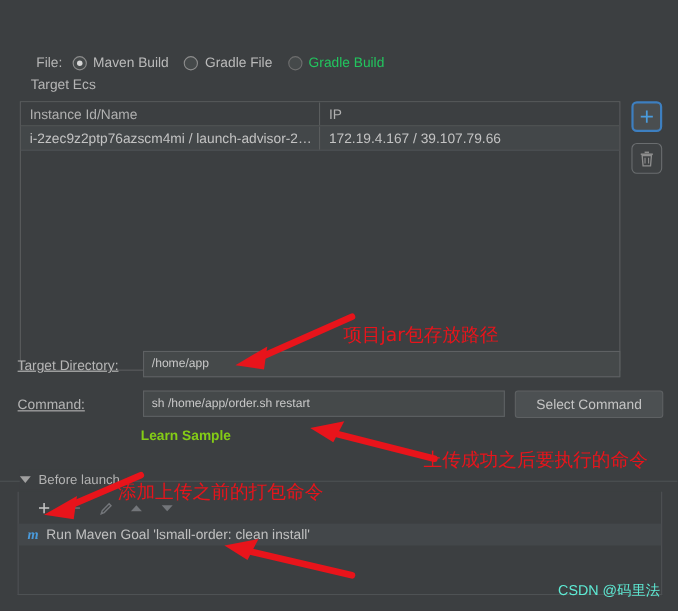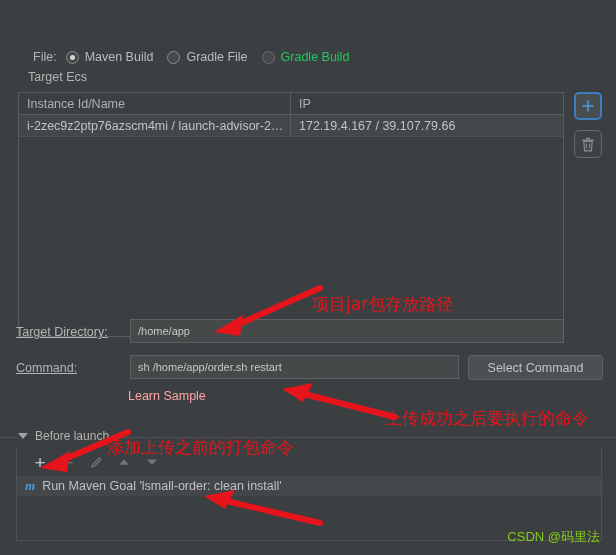--- a/index.html
+++ b/index.html
@@ -160,22 +160,23 @@
     width: 135px; height: 25px;
     background: #4c5052;
     border: 1px solid #5e6163;
     border-radius: 3px;
     color: #c4c4c4; font-size: 12.5px;
     display: flex; align-items: center; justify-content: center;
     cursor: default;
   }
   .link-learn {
     position: absolute; left: 128px; top: 389px;
-    color: #fca5a5; font-size: 12.5px;
-    cursor: default;
+    color: #84cc16; font-size: 12.5px;
+    cursor: default;
+    font-weight: bold;
   }
 
   
   .bl-sep {
     position: absolute; left: 0; top: 437px;
     width: 616px; height: 1px;
     background: #4e5254;
   }
   .bl-header {
     position: absolute; left: 18px; top: 427px;
@@ -225,21 +226,21 @@
   .maven-ico {
     color: #4a9bdc; font-style: italic; font-weight: bold;
     font-size: 13px; margin-right: 7px;
     font-family: "Liberation Serif", serif;
   }
   .bl-row-text { font-size: 12.5px; color: #c0c0c0; }
 
   
   .watermark {
     position: absolute; right: 16px; top: 528px;
-    font-size: 13px; color: #84cc16;
+    font-size: 13px; color: #5eead4;
   }
 
   
   .anno-layer {
     position: absolute; left: 0; top: 0;
     width: 616px; height: 555px;
     pointer-events: none;
   }
   .anno-text {
     position: absolute;

